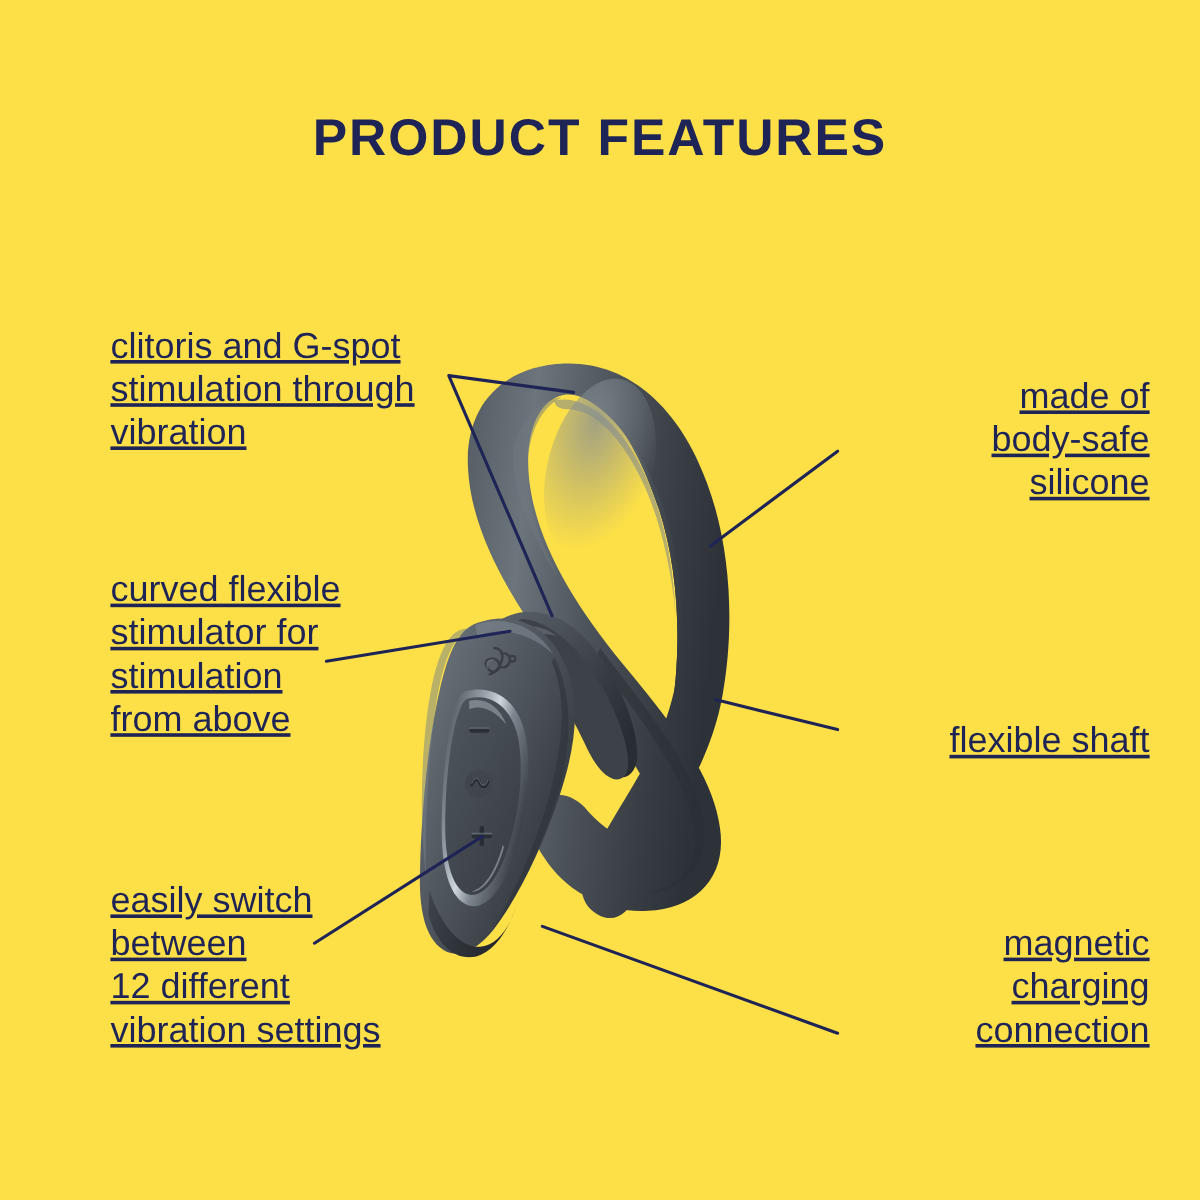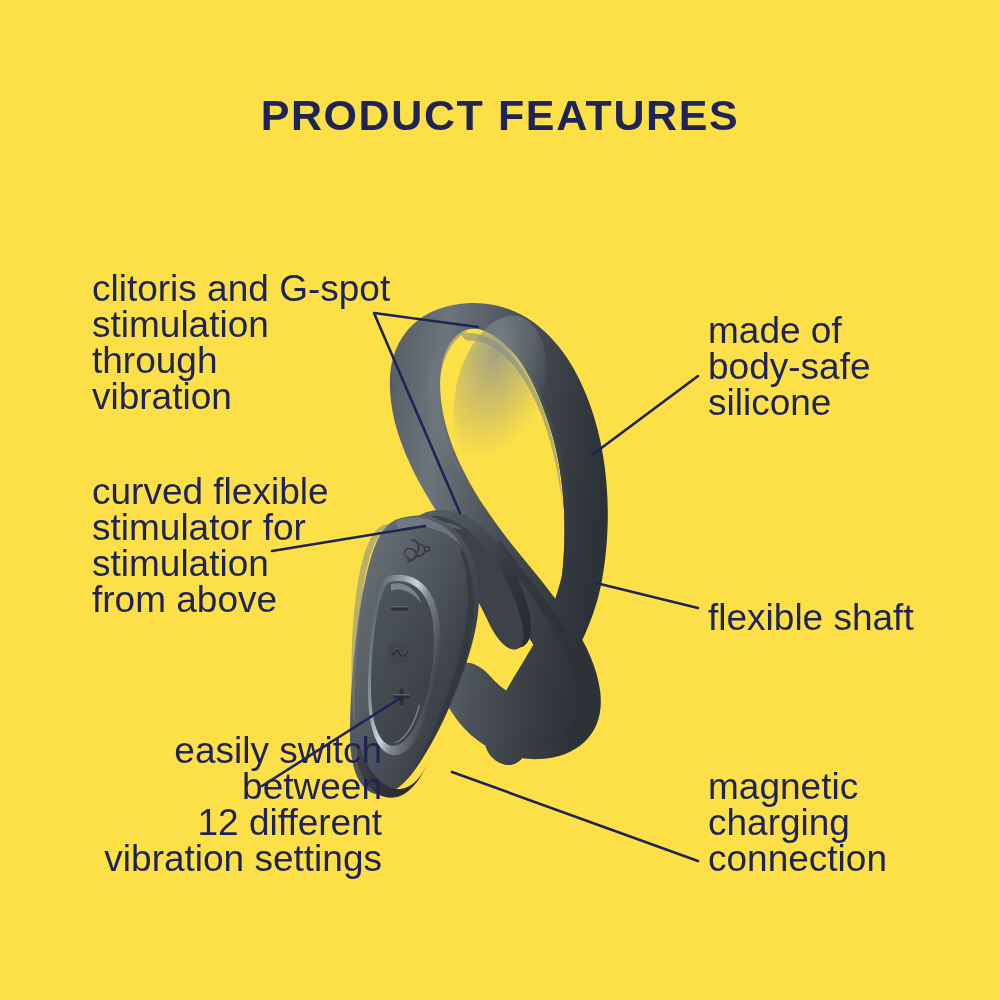--- a/index.html
+++ b/index.html
@@ -28,32 +28,33 @@
     font-weight: bold;
     font-size: 43px;
     letter-spacing: 1.6px;
     color: #1f2456;
     line-height: 1;
   }
   .feature-label {
     position: absolute;
     color: #1f2456;
     font-family: "Liberation Sans", sans-serif;
-    font-size: 37px;
+    font-size: 30px;
     line-height: 36px;
     font-weight: 400;
     white-space: pre-line;
+    text-decoration: underline;
   }
   .feature-label.left  { text-align: left; }
-  .feature-label.right { text-align: left; }
+  .feature-label.right { text-align: right; }
 
   
   #label-clitoris  { left: 92px;  top: 271px; width: 300px; }
   #label-curved    { left: 92px;  top: 474px; width: 270px; }
-  #label-switch    { left: 92px;  top: 733px; width: 290px; text-align: right; }
+  #label-switch    { left: 92px;  top: 733px; width: 290px; }
   #label-silicone  { left: 708px; top: 313px; width: 250px; }
   #label-flexible  { left: 708px; top: 588px; width: 250px; margin-top: 12px; }
   #label-magnetic  { left: 708px; top: 769px; width: 250px; }
 
   #leader-lines, #product-svg {
     position: absolute;
     left: 0;
     top: 0;
     width: 1000px;
     height: 1000px;

